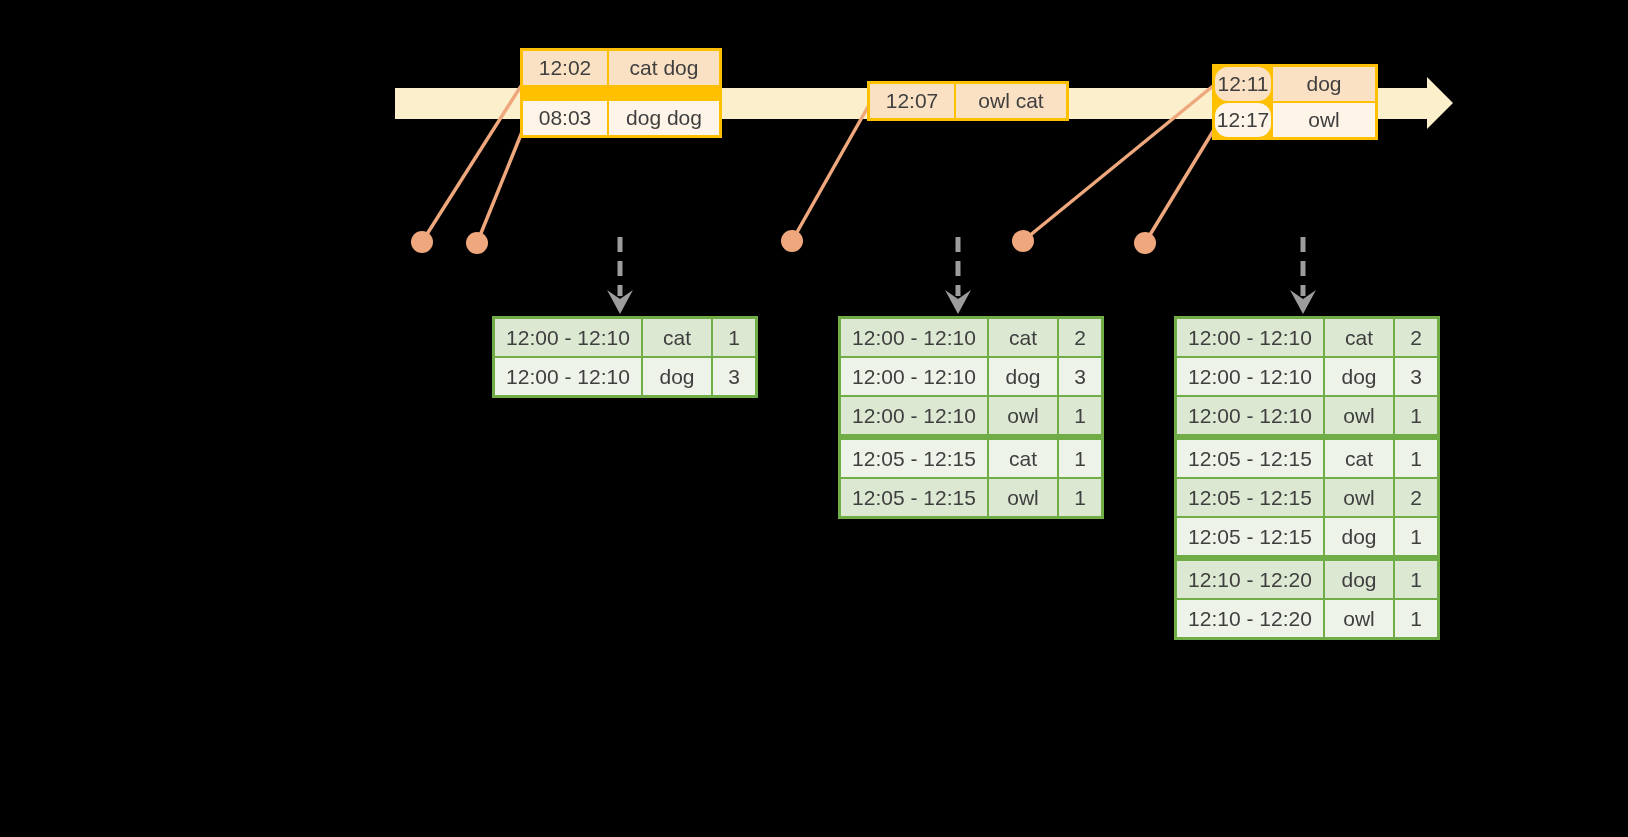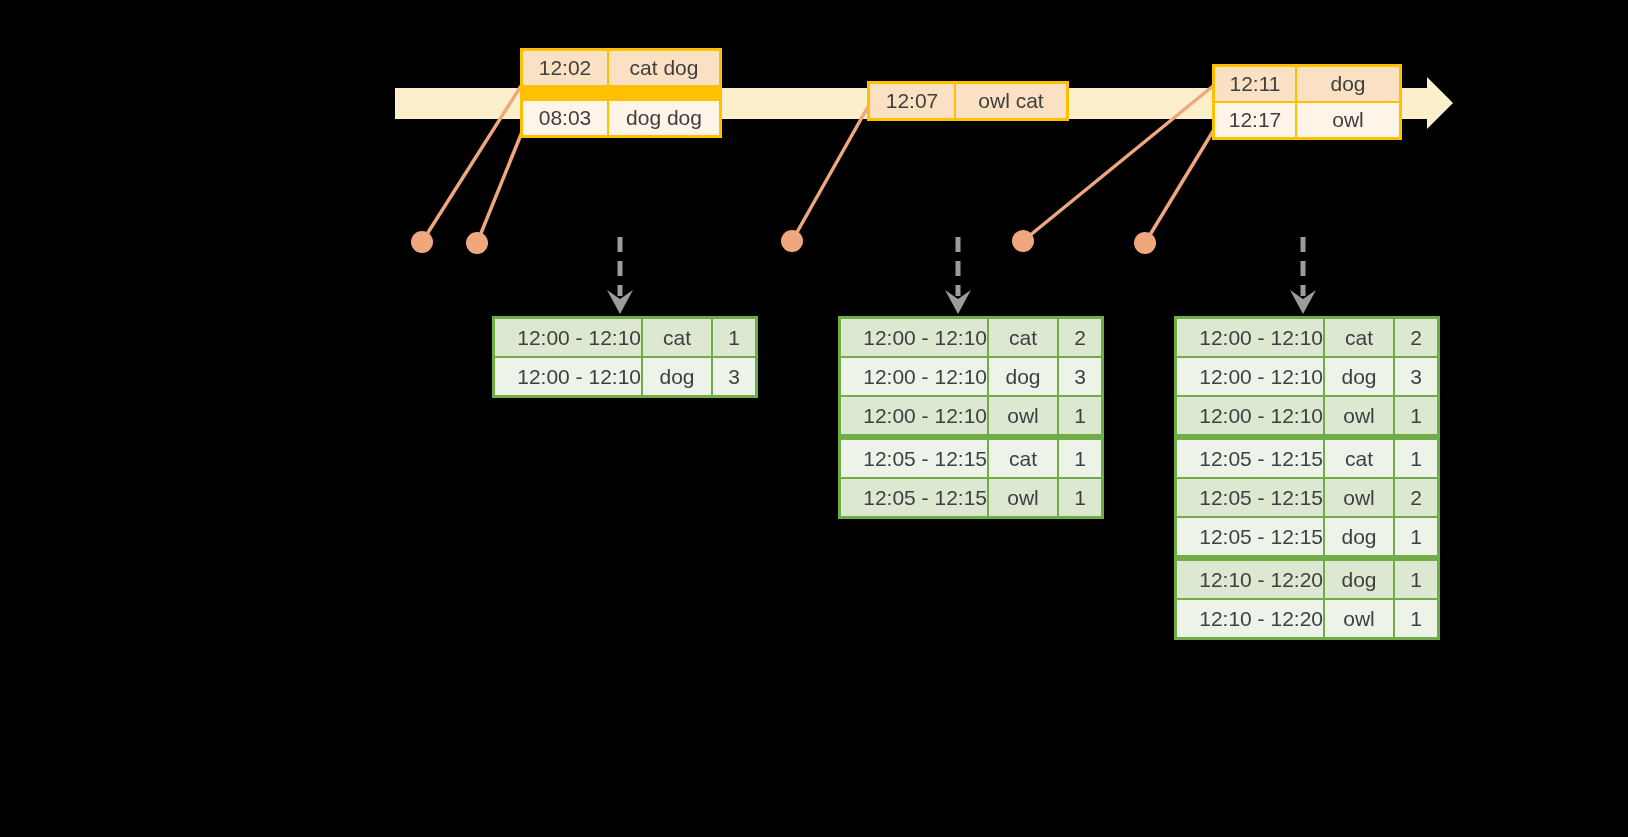--- a/index.html
+++ b/index.html
@@ -7,32 +7,32 @@
          font-family:"Liberation Sans","DejaVu Sans",sans-serif;color:#3f3f3f;}
   svg.decor{position:absolute;left:0;top:0;z-index:1;}
 
   
   .etable{position:absolute;z-index:2;background:#FFC000;padding:3px;
           display:flex;flex-direction:column;gap:2px;box-sizing:border-box;}
   .erow{display:flex;gap:2px;}
   .ecell{height:34px;line-height:34px;text-align:center;font-size:21px;}
   .ecell.time{width:84px;}
   .ecell.words{width:110px;}
-  .etable.narrow .ecell.time{width:80px;}
+  .etable.narrow .ecell.time{width:56px;border-radius:13px;}
   .etable.narrow .ecell.words{width:102px;}
   .erow.dark  .ecell{background:#FAE1C4;}
   .erow.light .ecell{background:#FEF4E8;}
 
   
   .rtable{position:absolute;z-index:2;background:#71AD47;padding:3px;
           display:flex;flex-direction:column;gap:2px;box-sizing:border-box;}
   .rrow{display:flex;gap:2px;}
   .rrow.group-start{margin-top:4px;}
   .rcell{height:37px;line-height:37px;text-align:center;font-size:21px;}
-  .rcell.time{width:146px;text-align:right;}
+  .rcell.time{width:146px;}
   .rcell.word{width:68px;}
   .rcell.cnt{width:42px;}
   .rrow.dark  .rcell{background:#DCE8D2;}
   .rrow.light .rcell{background:#EDF3E9;}
 </style>
 </head>
 <body>
 
 <div class="stage">
 

